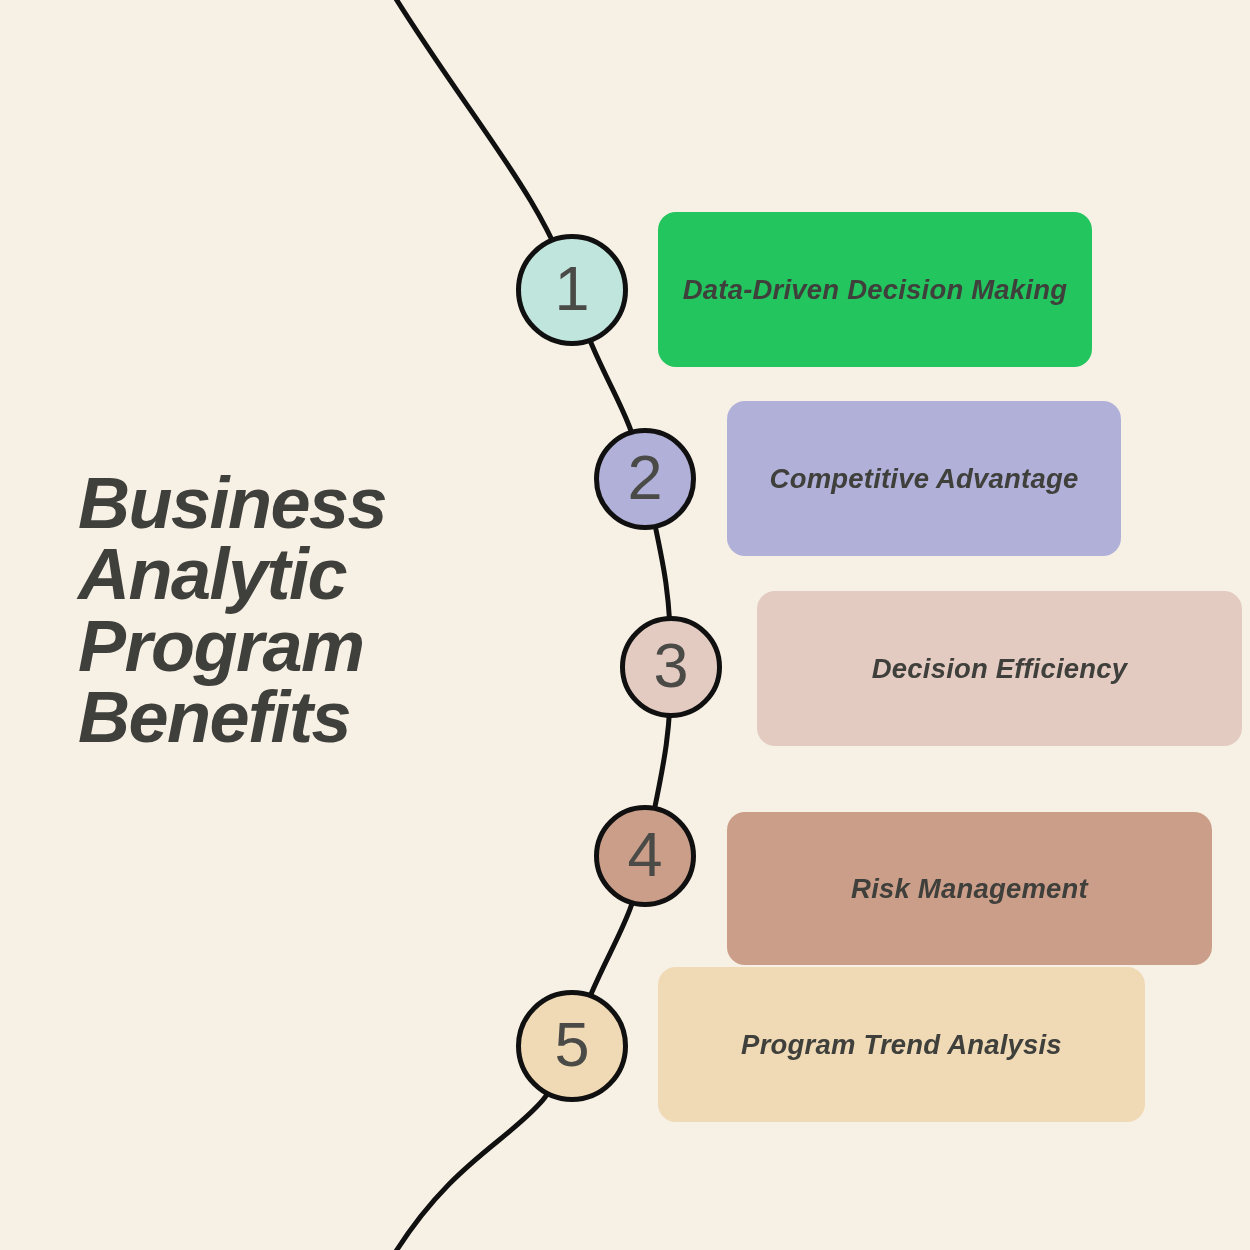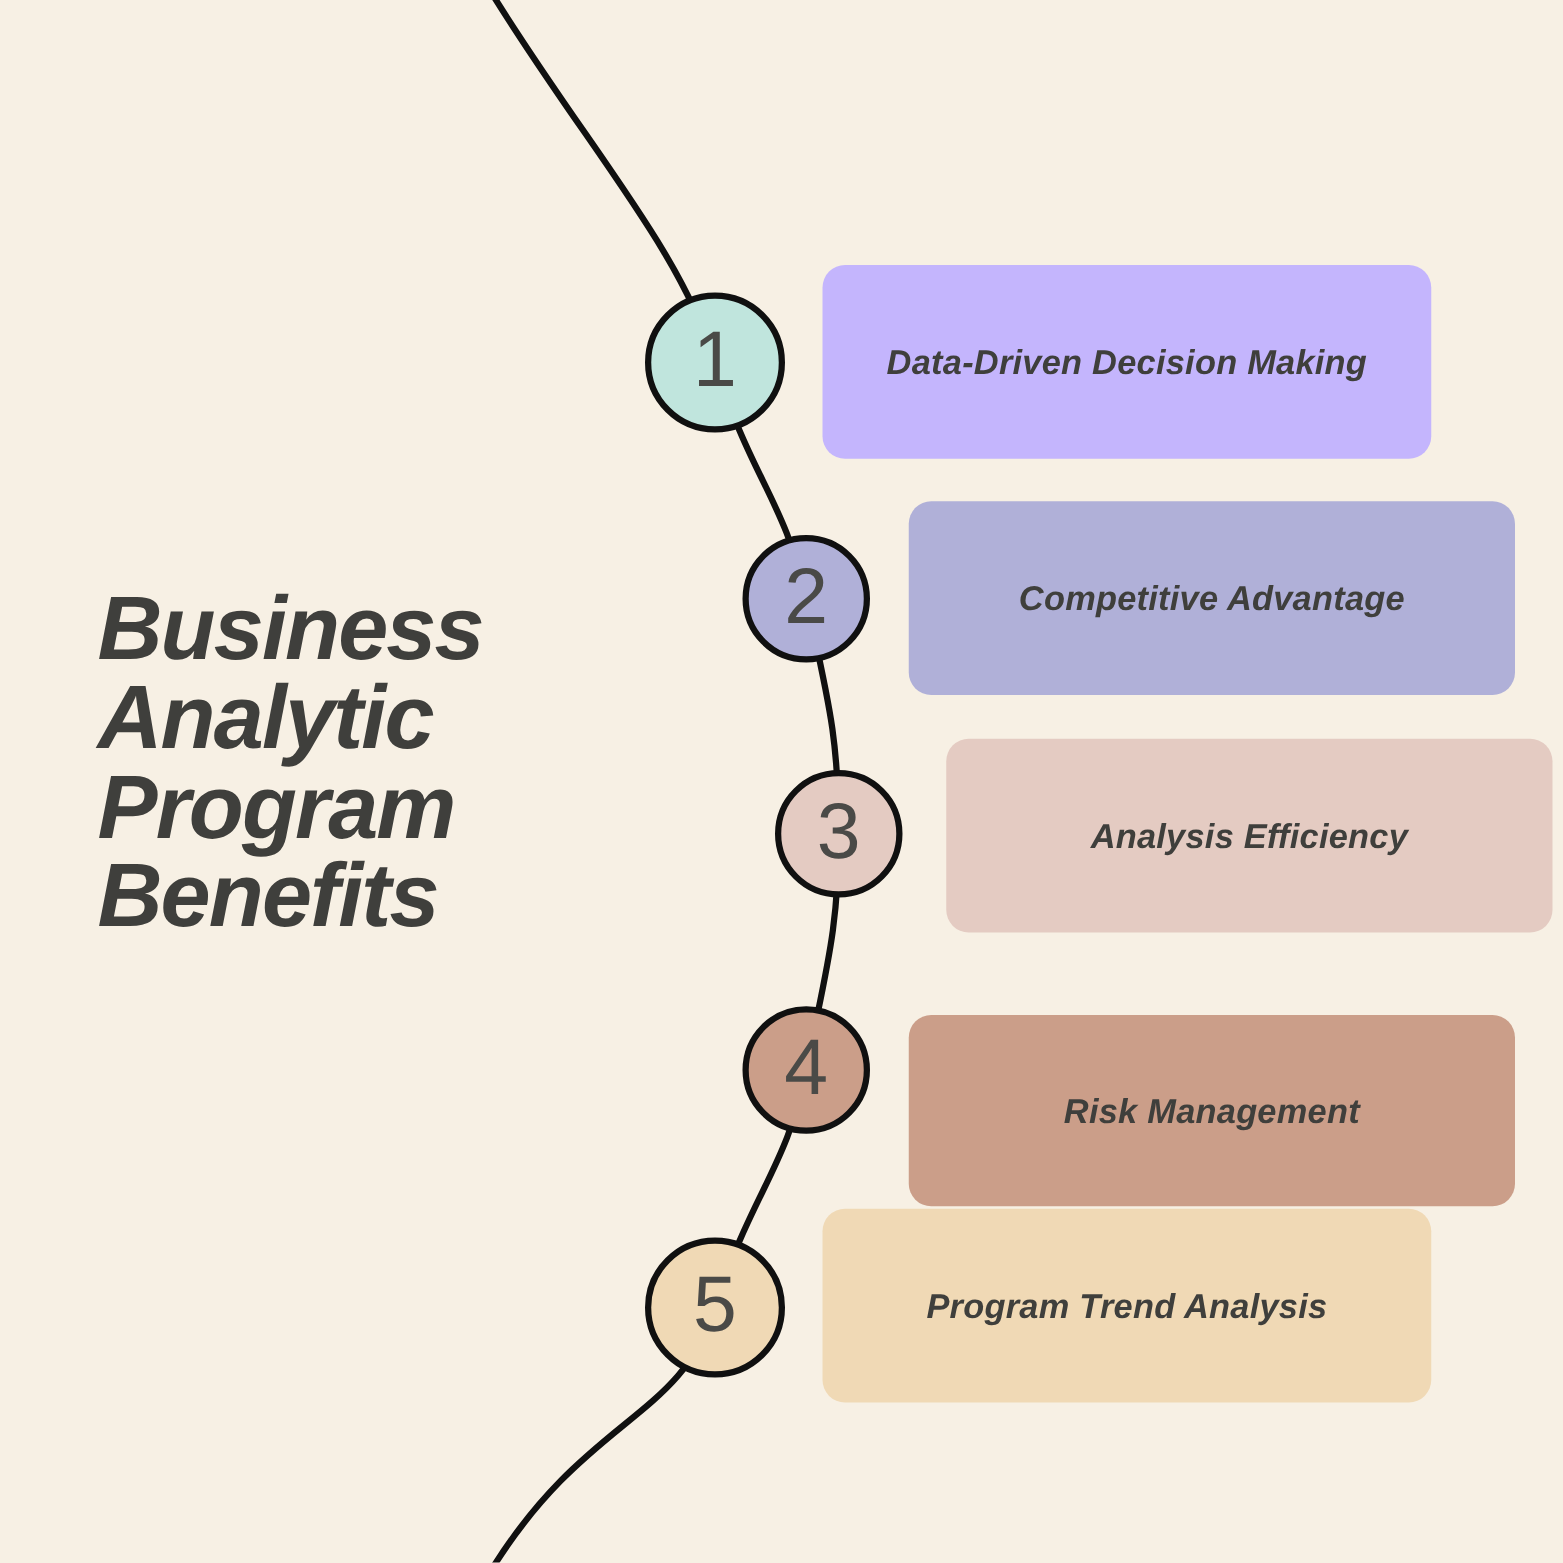--- a/index.html
+++ b/index.html
@@ -93,38 +93,38 @@
     <path id="curve-path" fill="none" stroke="#101010" stroke-width="5" stroke-linecap="round" d="M 393 -6 C 470 118 545 200 572 290 C 600 382 628 400 645 479 C 662 558 671 588 671 667 C 671 746 660 778 645 856 C 630 934 600 956 572 1046 C 545 1136 470 1132 393 1256"></path>
   </svg>
 
   <div id="page-title">Business
 Analytic
 Program
 Benefits</div>
 
   <div id="rows">
       <div class="row">
-        <div class="label-box" style="left: 658px; top: 212px; width: 487px; height: 155px; background: #c4b5fd;">
+        <div class="label-box" style="left: 658px; top: 212px; width: 434px; height: 155px; background: #22c55e;">
           <span>Data-Driven Decision Making</span>
         </div>
         <div class="num-circle" style="left: 516px; top: 234px; width: 112px; height: 112px; background: rgb(192, 229, 221); border-color: rgb(16, 16, 16);">
           <span>1</span>
         </div>
       </div>
       <div class="row">
-        <div class="label-box" style="left: 727px; top: 401px; width: 485px; height: 155px; background: rgb(176, 176, 216);">
+        <div class="label-box" style="left: 727px; top: 401px; width: 394px; height: 155px; background: rgb(176, 176, 216);">
           <span>Competitive Advantage</span>
         </div>
         <div class="num-circle" style="left: 594px; top: 428px; width: 102px; height: 102px; background: rgb(176, 176, 216); border-color: rgb(16, 16, 16);">
           <span>2</span>
         </div>
       </div>
       <div class="row">
         <div class="label-box" style="left: 757px; top: 591px; width: 485px; height: 155px; background: rgb(228, 203, 194);">
-          <span>Analysis Efficiency</span>
+          <span>Decision Efficiency</span>
         </div>
         <div class="num-circle" style="left: 620px; top: 616px; width: 102px; height: 102px; background: rgb(228, 203, 194); border-color: rgb(16, 16, 16);">
           <span>3</span>
         </div>
       </div>
       <div class="row">
         <div class="label-box" style="left: 727px; top: 812px; width: 485px; height: 153px; background: rgb(203, 158, 137);">
           <span>Risk Management</span>
         </div>
         <div class="num-circle" style="left: 594px; top: 805px; width: 102px; height: 102px; background: rgb(203, 158, 137); border-color: rgb(16, 16, 16);">

